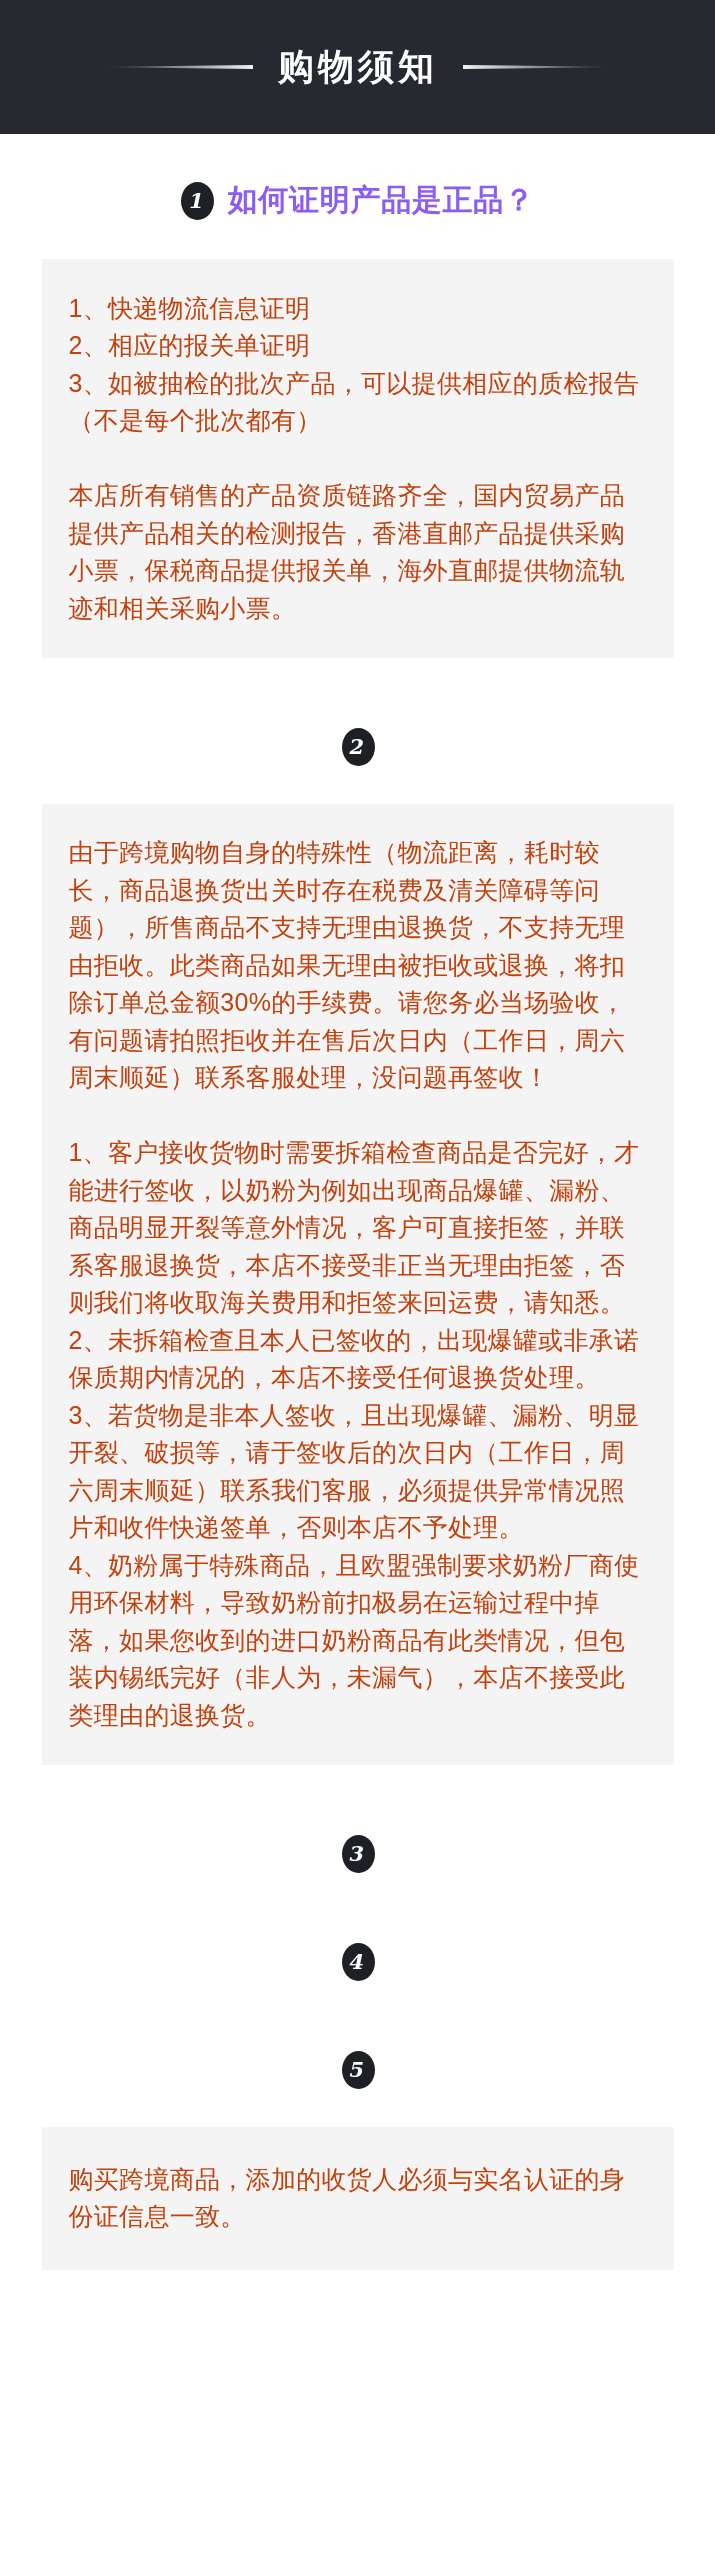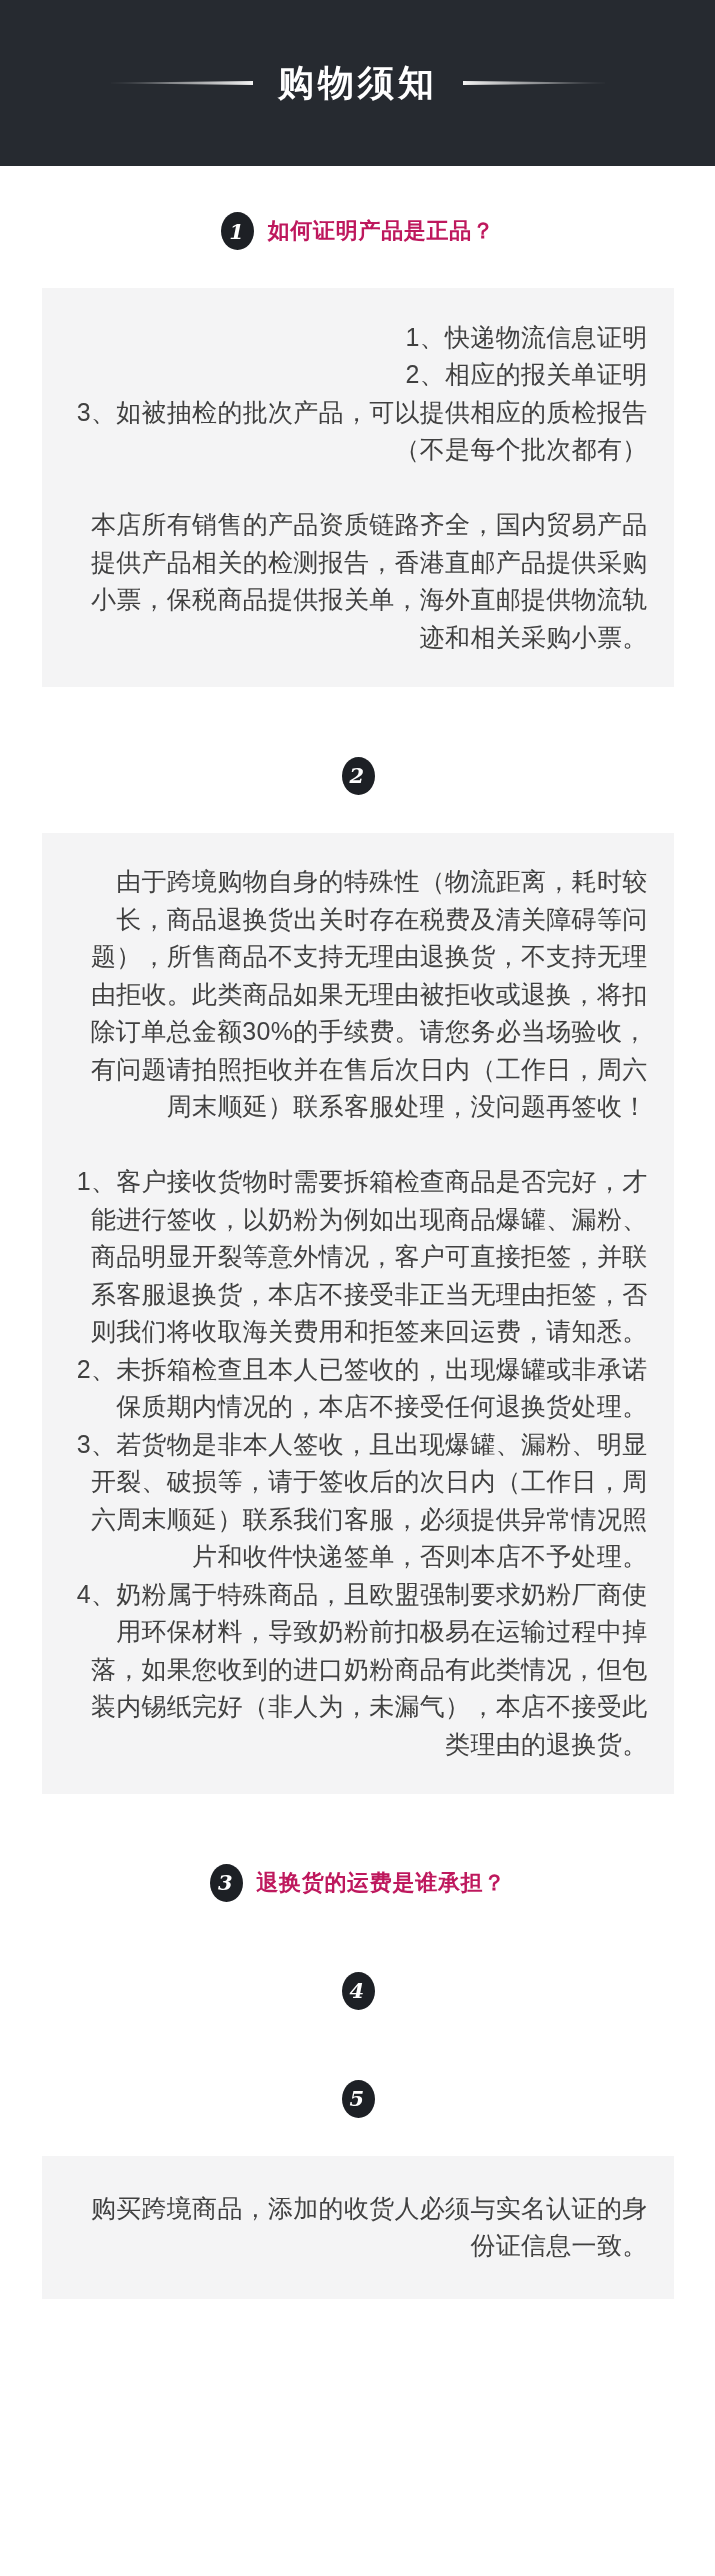--- a/index.html
+++ b/index.html
@@ -9,21 +9,21 @@
     font-family: "Liberation Sans", "DejaVu Sans", sans-serif;
   }
   .page {
     width: 716px;
     margin: 0 auto;
     background: #ffffff;
     padding-bottom: 46px;
   }
   
   .banner {
-    height: 166px;
+    height: 134px;
     background: #262a30;
     display: flex;
     align-items: center;
     justify-content: center;
     gap: 25px;
   }
   .banner-title {
     color: #ffffff;
     font-size: 36px;
     font-weight: bold;
@@ -61,39 +61,38 @@
   }
   .num-badge span {
     color: #ffffff;
     font-family: "DejaVu Serif", serif;
     font-style: italic;
     font-weight: bold;
     font-size: 21px;
     transform: translateX(-1.3px);
   }
   .section-title {
-    color: #be185d;
-    font-size: 22px;
+    color: #8b5cf6;
+    font-size: 30px;
     font-weight: bold;
     letter-spacing: 0.7px;
     white-space: nowrap;
   }
   
   .content-box {
     margin: 0 42px;
     background: #f4f4f5;
     padding: 30.5px 26.5px;
   }
   .content-box .body-text {
-    color: #404040;
+    color: #c2410c;
     font-size: 25px;
     line-height: 1.5;
     white-space: pre-line;
     letter-spacing: 0.3px;
-    text-align: right;
   }
   .content-box.short { padding: 34px 26.5px; }
 </style>
 </head>
 <body>
 
 <div class="page">
 
   <div class="banner">
     <div class="banner-line left"></div>
@@ -126,21 +125,20 @@
 1、客户接收货物时需要拆箱检查商品是否完好，才能进行签收，以奶粉为例如出现商品爆罐、漏粉、商品明显开裂等意外情况，客户可直接拒签，并联系客服退换货，本店不接受非正当无理由拒签，否则我们将收取海关费用和拒签来回运费，请知悉。
 2、未拆箱检查且本人已签收的，出现爆罐或非承诺保质期内情况的，本店不接受任何退换货处理。
 3、若货物是非本人签收，且出现爆罐、漏粉、明显开裂、破损等，请于签收后的次日内（工作日，周六周末顺延）联系我们客服，必须提供异常情况照片和收件快递签单，否则本店不予处理。
 4、奶粉属于特殊商品，且欧盟强制要求奶粉厂商使用环保材料，导致奶粉前扣极易在运输过程中掉落，如果您收到的进口奶粉商品有此类情况，但包装内锡纸完好（非人为，未漏气），本店不接受此类理由的退换货。</div>
   </div>
 
   <div class="section-heading">
     <div class="num-badge">
         <span>3</span>
       </div>
-    <div class="section-title">退换货的运费是谁承担？</div>
   </div>
 
   <div class="section-heading">
     <div class="num-badge">
         <span>4</span>
       </div>
   </div>
 
   <div class="section-heading">
     <div class="num-badge">

